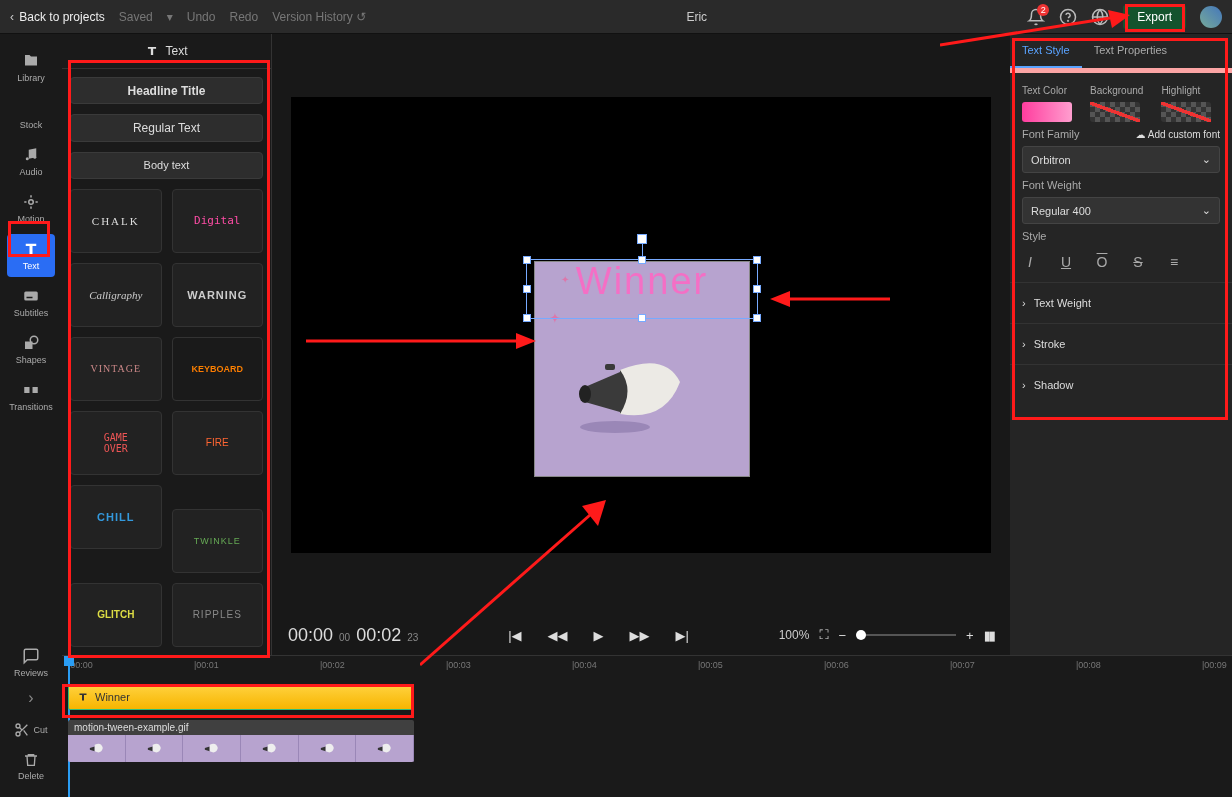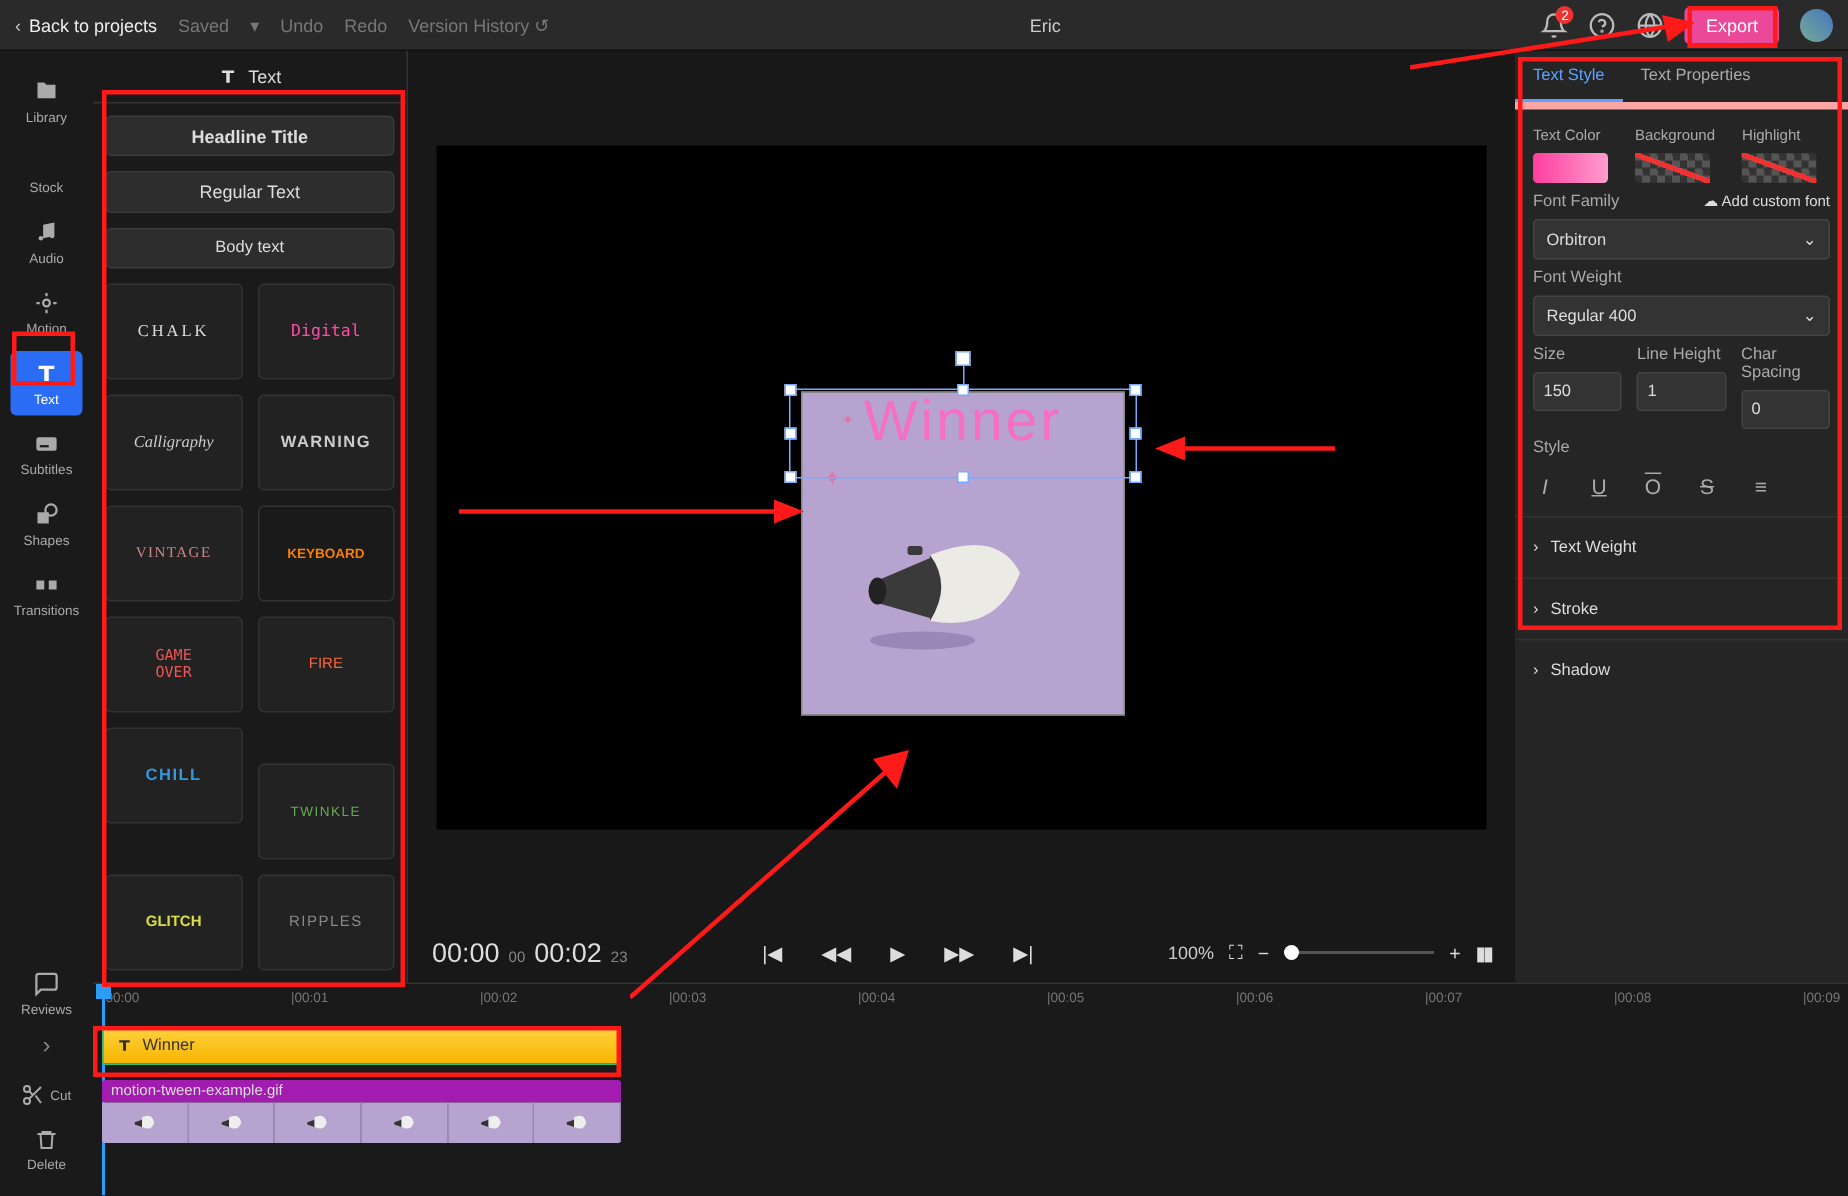--- a/index.html
+++ b/index.html
@@ -8,21 +8,21 @@
 
 .topbar { height: 34px; background: #2a2a2a; display: flex; align-items: center; padding: 0 10px; border-bottom: 1px solid #111; }
 .topbar .left { display: flex; align-items: center; gap: 14px; font-size: 12px; }
 .topbar .caret { font-size: 12px; color: #ccc; margin-right: 2px; }
 .topbar .back { color: #eee; cursor: pointer; }
 .topbar .dim { color: #777; }
 .topbar .center { flex: 1; text-align: center; font-size: 12px; color: #ccc; }
 .topbar .right { display: flex; align-items: center; gap: 14px; }
 .topbar .icon { width: 18px; height: 18px; color: #bbb; display: flex; align-items: center; justify-content: center; position: relative; }
 .topbar .badge { position: absolute; top: -4px; right: -4px; background: #e33; color: #fff; font-size: 9px; border-radius: 50%; width: 12px; height: 12px; display: flex; align-items: center; justify-content: center; }
-.export-btn { background: #ec4899; color: #fff; padding: 5px 14px; border-radius: 3px; font-size: 12px; cursor: pointer; }
+.export-btn { background: #14532d; color: #fff; padding: 5px 14px; border-radius: 3px; font-size: 12px; cursor: pointer; }
 .avatar { width: 22px; height: 22px; border-radius: 50%; background: linear-gradient(45deg,#7a9,#47b); }
 
 
 .rail { position: absolute; left: 0; top: 34px; bottom: 0; width: 62px; background: #1a1a1a; display: flex; flex-direction: column; align-items: center; padding-top: 12px; gap: 4px; }
 .rail-item { width: 48px; display: flex; flex-direction: column; align-items: center; gap: 3px; padding: 6px 0; border-radius: 4px; font-size: 9px; color: #aaa; cursor: pointer; }
 .rail-item.active { background: #2a6df4; color: #fff; }
 .rail-item svg, .rail-item .ri-icon { width: 18px; height: 18px; }
 .rail-spacer { flex: 1; }
 .cut-btn { display: flex; flex-direction: row; align-items: center; gap: 3px; font-size: 9px; color: #aaa; margin-bottom: 10px; cursor: pointer; }
 .trash-btn { display: flex; flex-direction: column; align-items: center; gap: 3px; font-size: 9px; color: #aaa; margin-bottom: 16px; cursor: pointer; }
@@ -97,21 +97,21 @@
 
 
 .timeline { position: absolute; left: 62px; right: 0; bottom: 0; height: 142px; background: #1a1a1a; border-top: 1px solid #333; }
 .ruler { height: 22px; display: flex; font-size: 9px; color: #777; position: relative; }
 .ruler .tick { position: absolute; top: 4px; }
 .playhead { position: absolute; left: 6px; top: 0; bottom: 0; width: 2px; background: #2a9df4; }
 .playhead::before { content:""; position:absolute; top:0; left:-4px; width:10px; height:10px; background:#2a9df4; }
 .track { position: relative; height: 30px; margin: 6px 4px; }
 .clip-text { position: absolute; left: 2px; top: 0; width: 346px; height: 26px; background: linear-gradient(#ffd23f,#f7b500); border: 1px solid #3b7; border-radius: 2px; display: flex; align-items: center; gap: 6px; padding: 0 8px; color: #333; font-size: 11px; }
 .clip-video { position: absolute; left: 2px; top: 0; width: 346px; height: 42px; border-radius: 2px; overflow: hidden; display: flex; flex-direction: column; }
-.clip-video .cv-label { background: #a21caf; color: #ddd; font-size: 10px; padding: 2px 6px; }
+.clip-video .cv-label { background: #404040; color: #ddd; font-size: 10px; padding: 2px 6px; }
 .clip-video .cv-thumbs { flex: 1; display: flex; }
 .cv-thumb { flex: 1; background: #b7a3cf; border-right: 1px solid #9a87b7; position: relative; }
 .cv-thumb .mini { position:absolute; left:30%; top:20%; width:40%; height:60%; }
 
 
 .anno-box { position: absolute; border: 3px solid #ff1a1a; pointer-events: none; }
 .arrow { position: absolute; pointer-events: none; }
 
 svg { display: block; }
 </style>
@@ -349,34 +349,20 @@
           <span>⌄</span>
       </div>
     </div>
     <div>
       <div class="rp-label" style="margin-bottom:6px">Font Weight</div>
       <div class="rp-select">
         <span>Regular 400</span>
           <span>⌄</span>
       </div>
     </div>
-    <div class="rp-inputs">
-      <div class="rp-inp-col">
-        <span class="rp-label">Size</span>
-        <input class="rp-input" value="150" style="">
-      </div>
-      <div class="rp-inp-col">
-        <span class="rp-label">Line Height</span>
-        <input class="rp-input" value="1" style="">
-      </div>
-      <div class="rp-inp-col">
-        <span class="rp-label">Char Spacing</span>
-        <input class="rp-input" value="0" style="">
-      </div>
-    </div>
     <div>
       <div class="rp-label" style="margin-bottom:8px">Style</div>
       <div class="style-row">
         <span class="style-ic"><i>I</i></span>
         <span class="style-ic" style="text-decoration:underline">U</span>
         <span class="style-ic" style="text-decoration:overline">O</span>
         <span class="style-ic" style="text-decoration:line-through">S</span>
         <span class="style-ic">≡</span>
       </div>
     </div>

